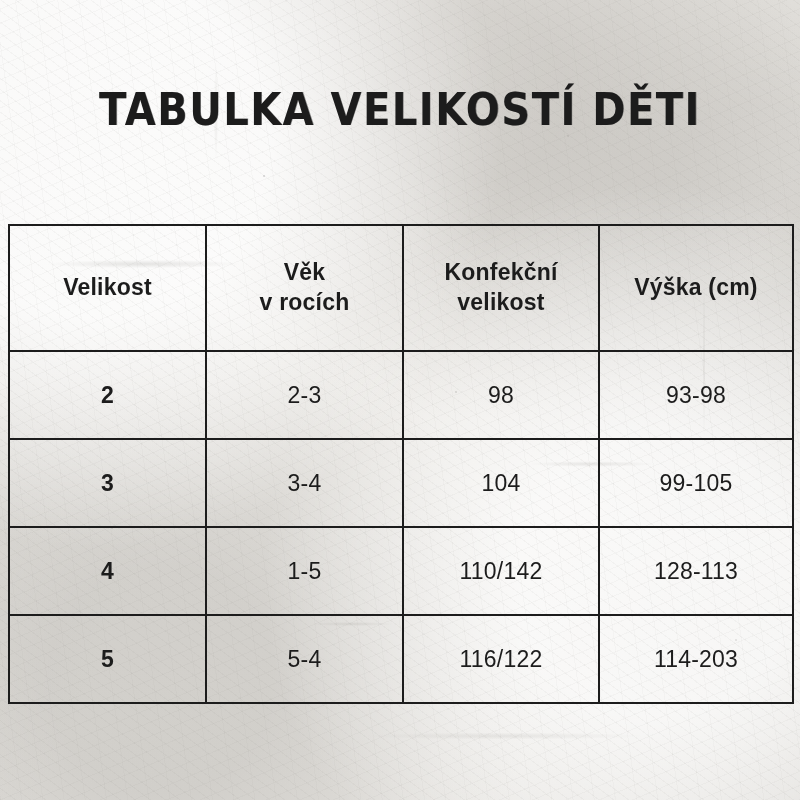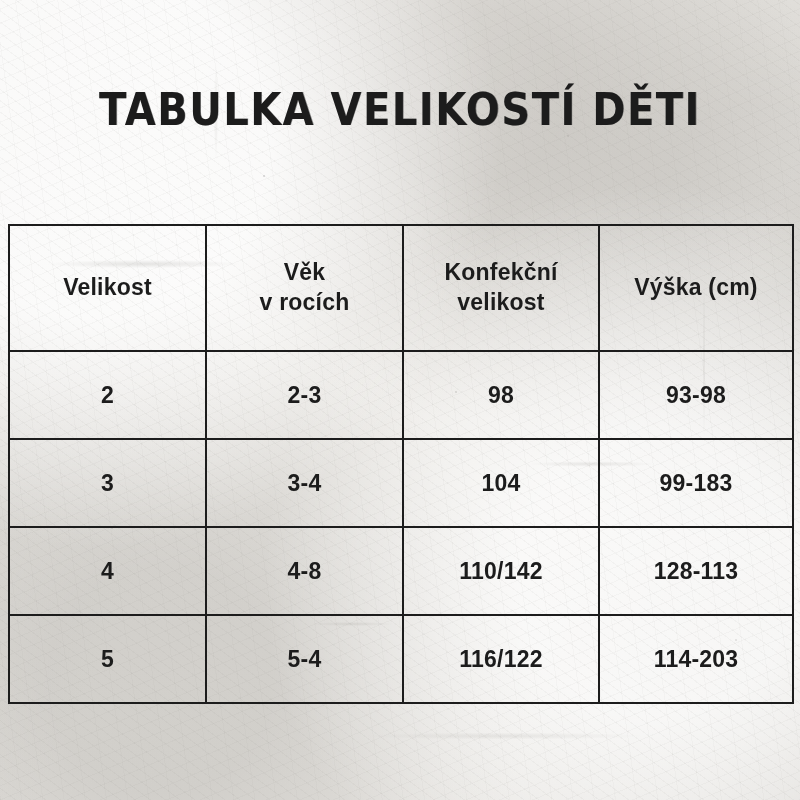--- a/index.html
+++ b/index.html
@@ -101,21 +101,21 @@
   .size-table thead th {
     height: 124px;
     font-size: 23px;
     font-weight: bold;
     line-height: 1.3;
     letter-spacing: 0.2px;
   }
   .size-table tbody td {
     height: 86px;
     font-size: 23px;
-    font-weight: bold;
+    font-weight: normal;
     letter-spacing: 0.2px;
   }
   .size-table tbody td.col-size {
     font-weight: bold;
   }
   .col-1 { width: 197px; }
   .col-2 { width: 197px; }
   .col-3 { width: 196px; }
   .col-4 { width: 194px; }
 
@@ -159,25 +159,25 @@
       <tr>
         <td class="col-size">2</td>
         <td>2-3</td>
         <td>98</td>
         <td>93-98</td>
       </tr>
       <tr>
         <td class="col-size">3</td>
         <td>3-4</td>
         <td>104</td>
-        <td>99-183</td>
+        <td>99-105</td>
       </tr>
       <tr>
         <td class="col-size">4</td>
-        <td>4-8</td>
+        <td>1-5</td>
         <td>110/142</td>
         <td>128-113</td>
       </tr>
       <tr>
         <td class="col-size">5</td>
         <td>5-4</td>
         <td>116/122</td>
         <td>114-203</td>
       </tr>
     </tbody>

